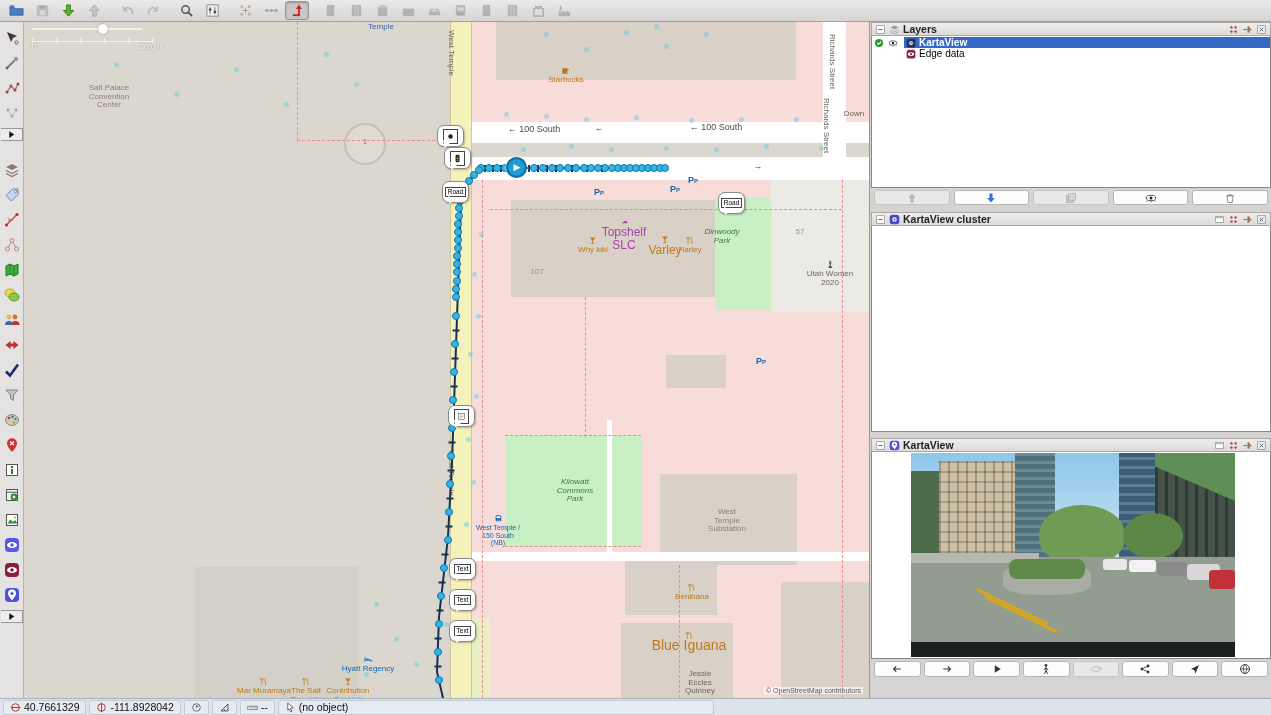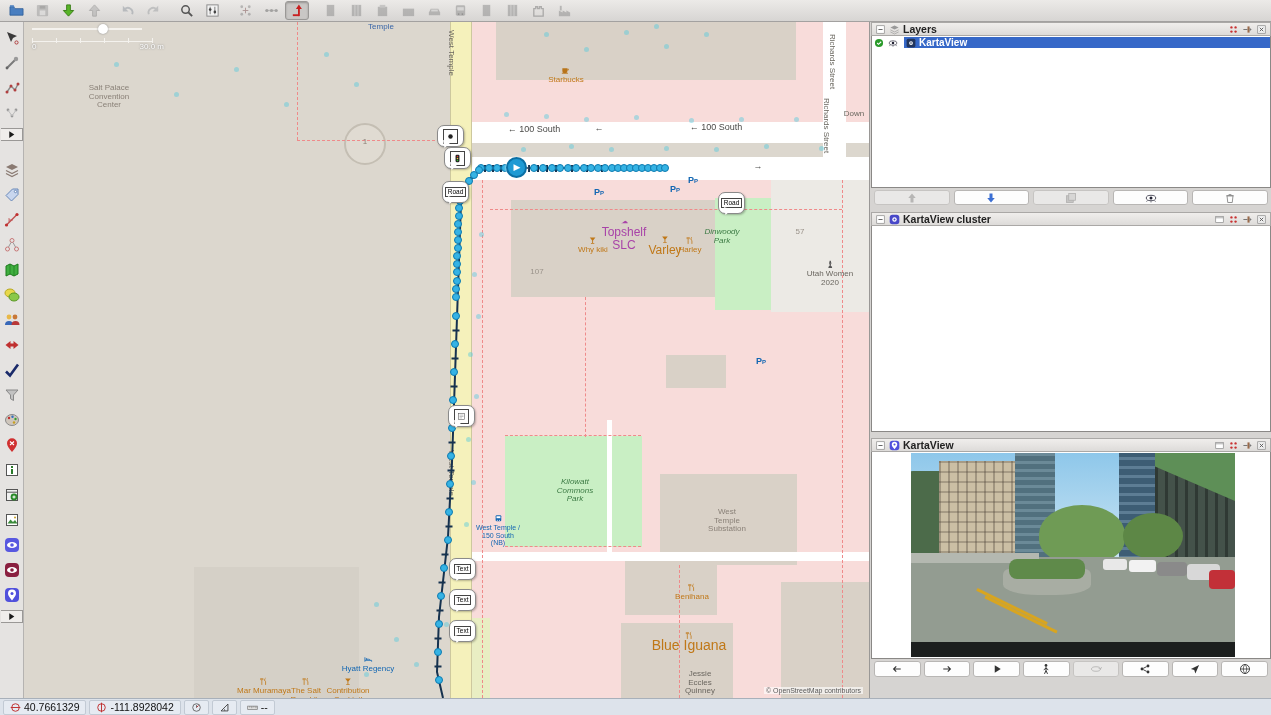--- a/index.html
+++ b/index.html
@@ -848,20 +848,32 @@
               </svg></span>
             <span class="bar">
               <span><svg viewBox="0 0 16 16" style="width: 10px; height: 10px;">
                   <rect x="1" y="1" width="14" height="14" rx="2.5" fill="#22355c"></rect>
                   <circle cx="8" cy="8" r="3" fill="#fff"></circle>
                   <circle cx="8" cy="8" r="1.3" fill="#22355c"></circle>
                 </svg></span>
               <span>KartaView</span>
             </span>
           </div>
+          <div class="lrow">
+            <span class="c1"></span>
+            <span class="c2"></span>
+            <span class="bar">
+              <span><svg viewBox="0 0 16 16" style="width: 10px; height: 10px;">
+                  <rect x="1" y="1" width="14" height="14" rx="4" fill="#8a2040"></rect>
+                  <ellipse cx="8" cy="8" rx="5" ry="3" fill="#fff"></ellipse>
+                  <circle cx="8" cy="8" r="1.8" fill="#8a2040"></circle>
+                </svg></span>
+              <span>Edge data</span>
+            </span>
+          </div>
         </div>
       <div class="lbuttons" id="layers-buttons">
           <div class="pbtn dis">
             <svg viewBox="0 0 16 16">
               <path d="M8 2l5 6H10v6H6V8H3z" fill="#9a9a9a"></path>
             </svg>
           </div>
           <div class="pbtn">
             <svg viewBox="0 0 16 16">
               <path d="M8 14l5-6H10V2H6v6H3z" fill="#3b6fd4"></path>
@@ -1095,14 +1107,22 @@
       </span>
     <span class="sseg">
         <span class="hic" style="display: inline-flex; width: 11px; height: 11px;">
           <svg viewBox="0 0 16 16">
             <rect x="1" y="6" width="14" height="5" fill="#e0e0e0" stroke="#777"></rect>
             <path d="M4 6v2M7 6v3M10 6v2M13 6v3" stroke="#777"></path>
           </svg>
         </span>
         <span>--</span>
       </span>
+    <span class="sseg" id="seg-object">
+        <span class="hic" style="display: inline-flex; width: 11px; height: 11px;">
+          <svg viewBox="0 0 16 16">
+            <path d="M4 1.5l8 7-4 .6 2 4.5-2 .9-2-4.5L4 12z" fill="#fff" stroke="#333"></path>
+          </svg>
+        </span>
+        <span>(no object)</span>
+      </span>
   </div>
 </div>
 
 </body></html>

